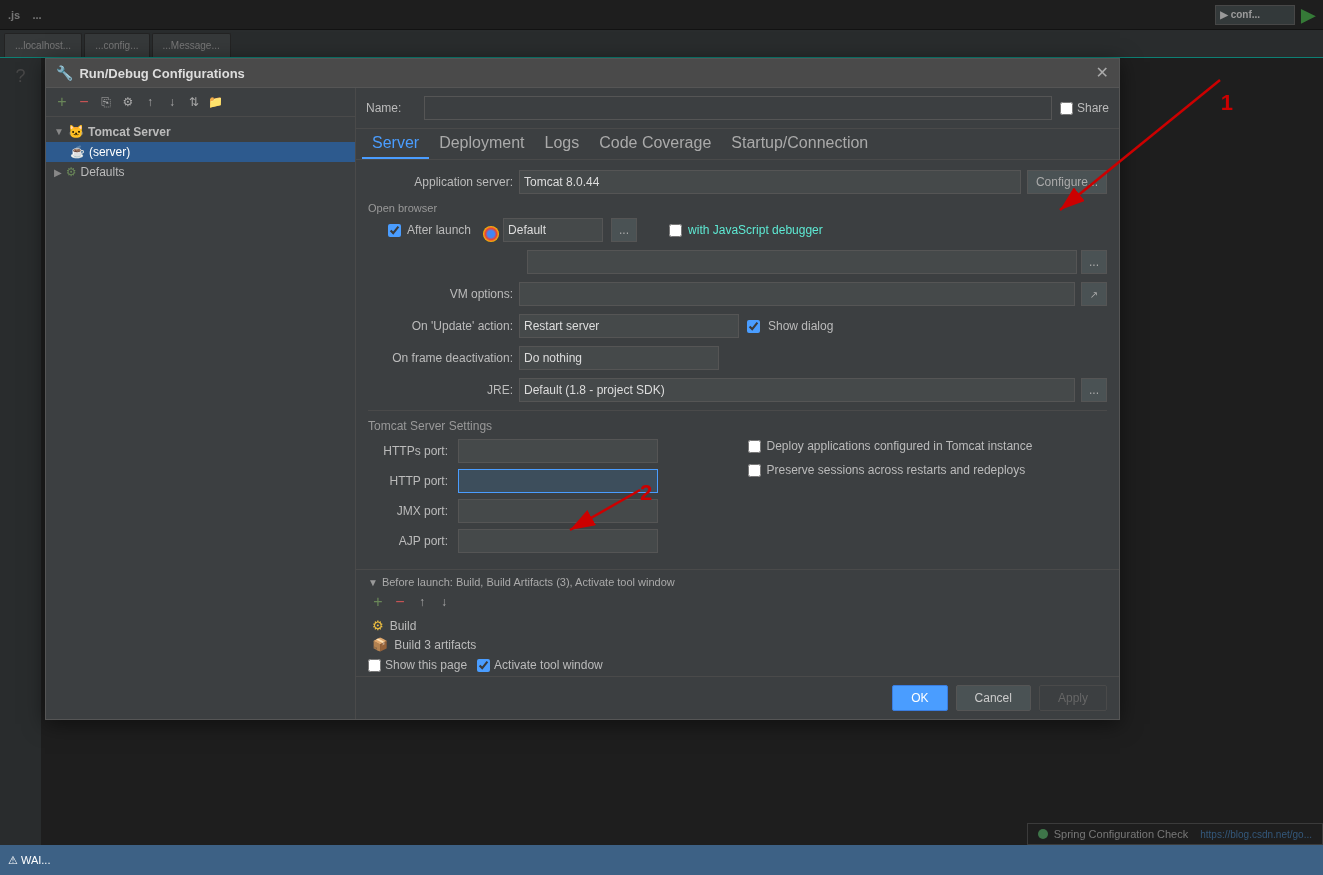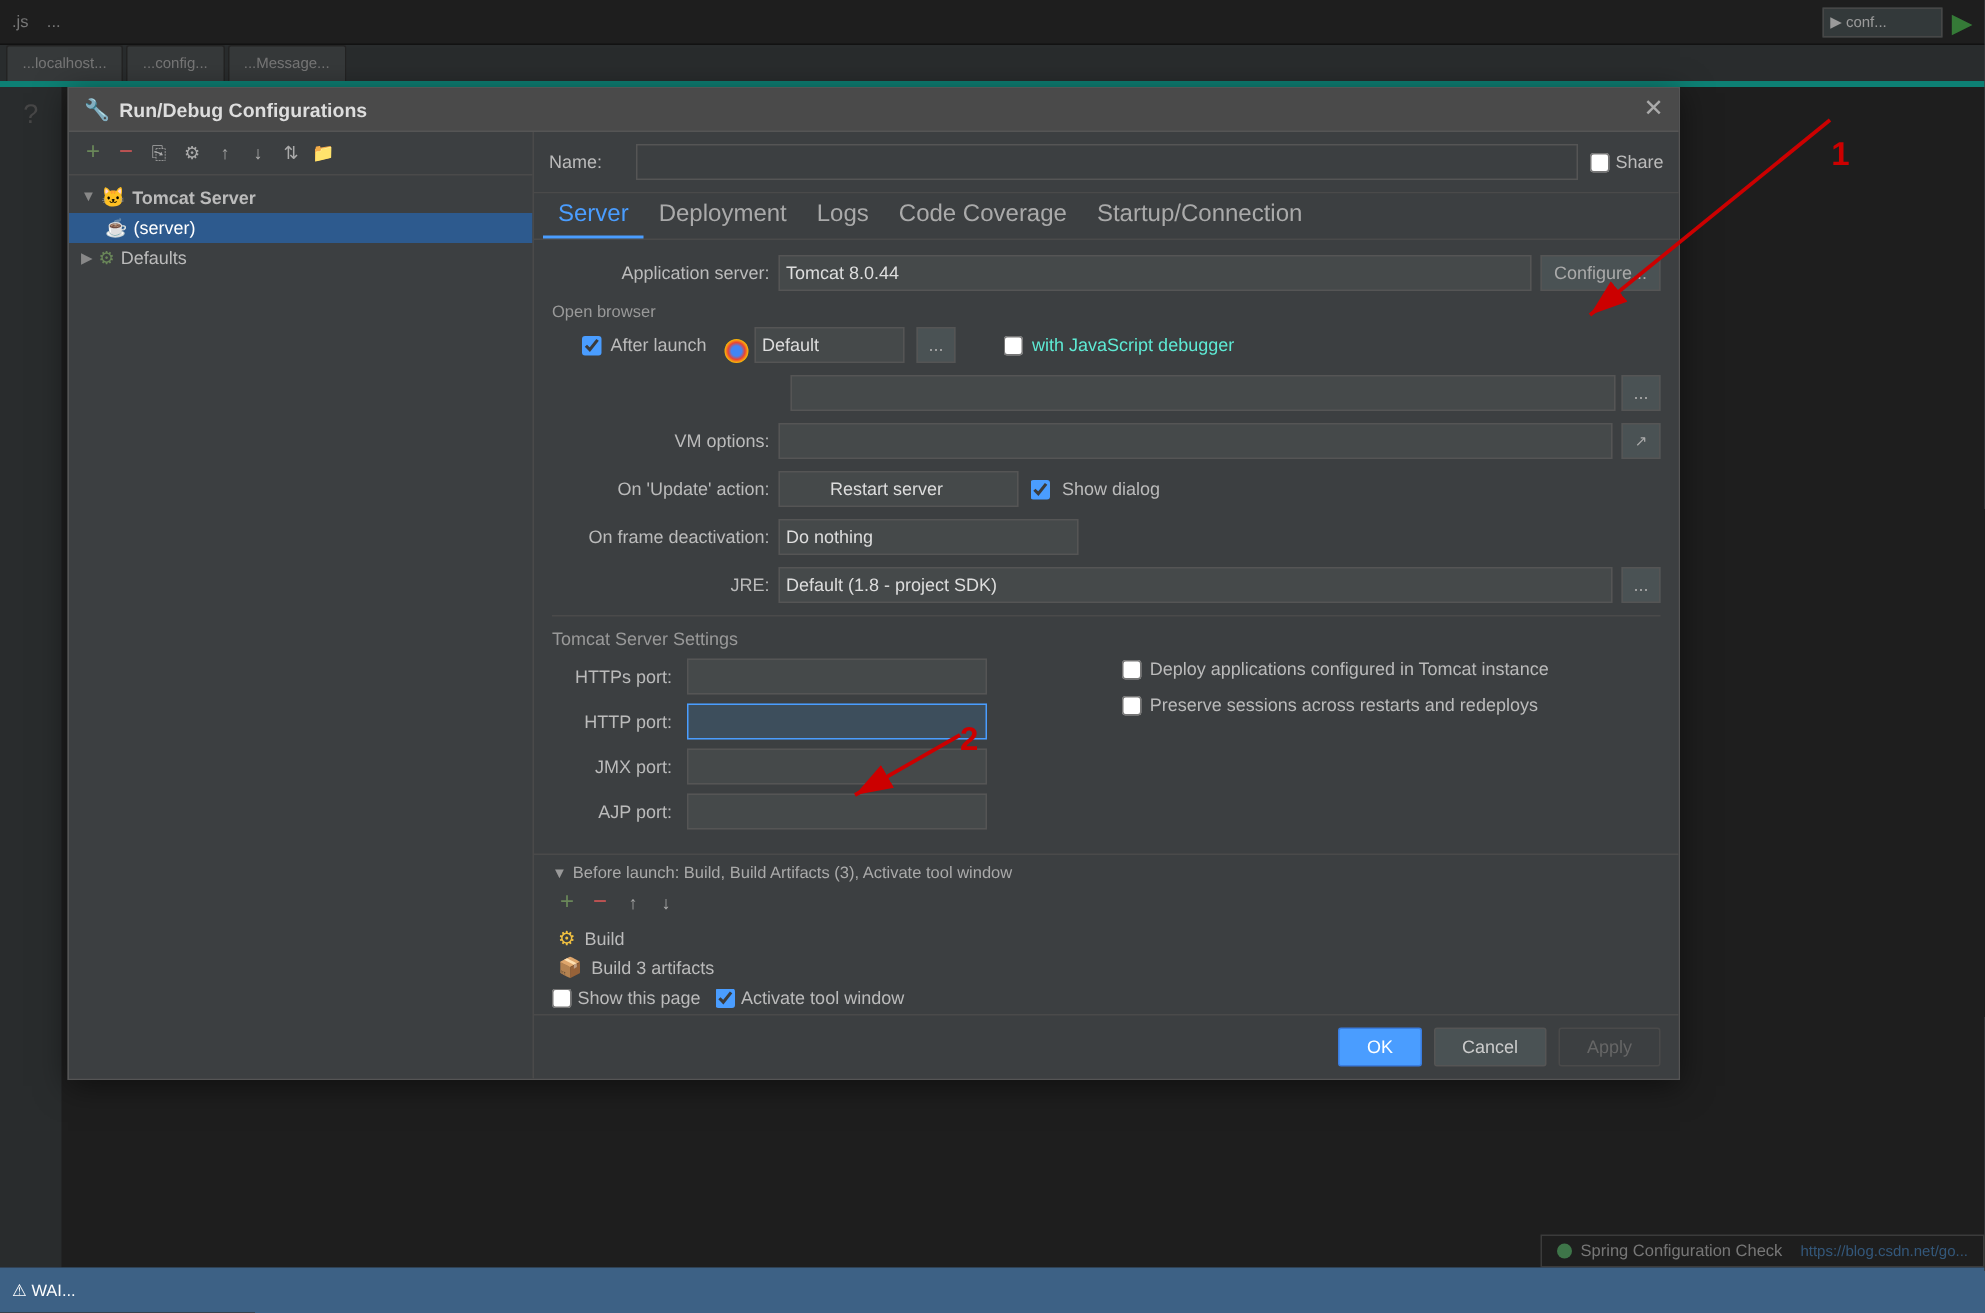--- a/index.html
+++ b/index.html
@@ -15,29 +15,30 @@
     }
 
     
     .top-bar {
       height: 30px;
       background: #2b2b2b;
       display: flex;
       align-items: center;
       padding: 0 8px;
       border-bottom: 1px solid #1a1a1a;
+      font-weight: bold;
     }
 
     
     .tab-bar {
       height: 28px;
       background: #3c3f41;
       display: flex;
       align-items: flex-end;
-      border-bottom: 4px solid #14b8a6;
+      border-bottom: 1px solid #14b8a6;
       padding: 0 4px;
     }
     .tab {
       height: 24px;
       padding: 0 10px;
       background: #4e5254;
       border: 1px solid #333;
       border-bottom: none;
       border-radius: 2px 2px 0 0;
       display: flex;
@@ -623,21 +624,21 @@
 
             <div class="form-row">
               <span class="form-label">VM options:</span>
               <input type="text" class="form-input wide" value="" style="">
               <button class="browse-btn" style="font-size:10px;">↗</button>
             </div>
 
             <div class="form-row">
               <span class="form-label">On 'Update' action:</span>
               <div style="display:flex;align-items:center;gap:8px;">
-                <select class="native-select" style="width:160px;text-align:center;">
+                <select class="native-select" style="width:220px;">
                   <option>Restart server</option>
                 </select>
                 <input type="checkbox" checked="" style="">
                 <span style="color:#bbb;">Show dialog</span>
               </div>
             </div>
 
             <div class="form-row">
               <span class="form-label">On frame deactivation:</span>
               <select class="native-select" style="width:200px;">

